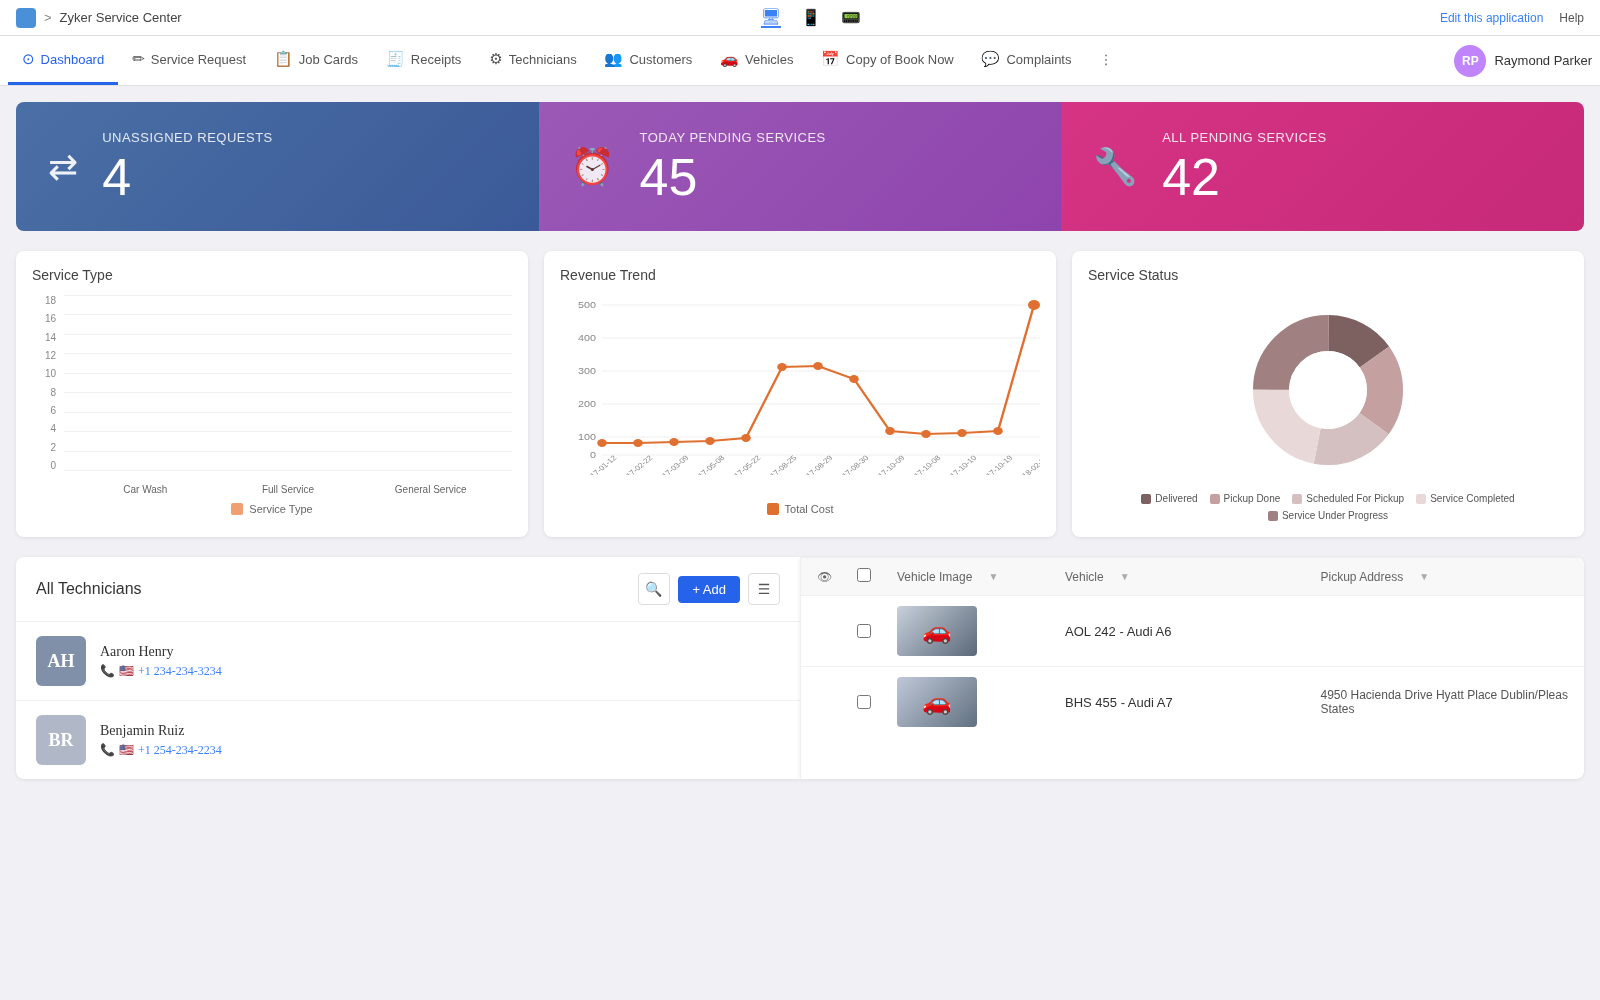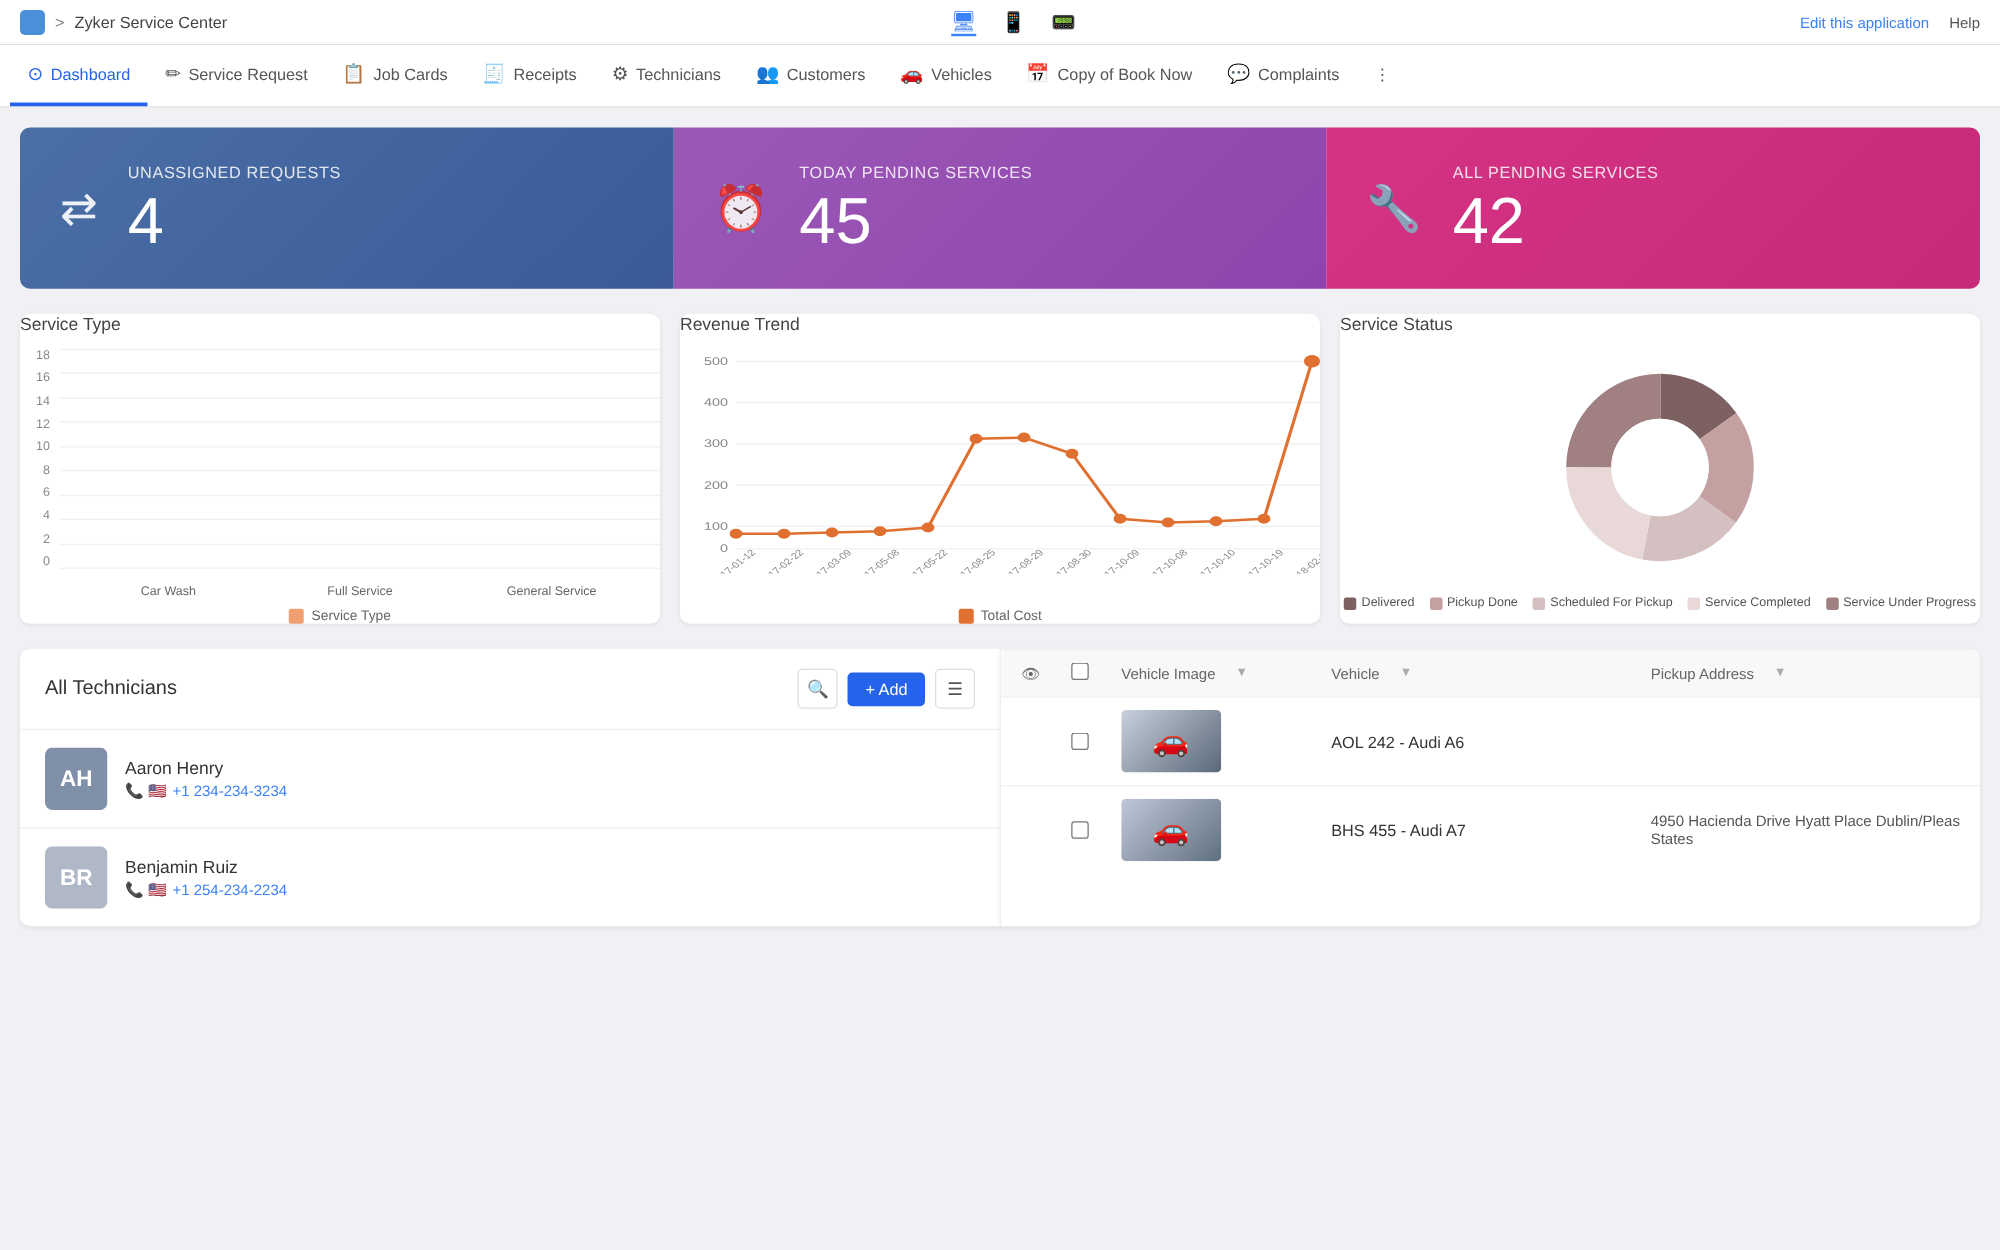--- a/index.html
+++ b/index.html
@@ -70,20 +70,21 @@
     .stat-icon { font-size: 36px; opacity: 0.9; }
     .stat-info { }
     .stat-label { font-size: 13px; opacity: 0.85; text-transform: uppercase; letter-spacing: 0.5px; margin-bottom: 6px; }
     .stat-number { font-size: 52px; font-weight: 300; line-height: 1; }
 
     
     .charts-row { display: grid; grid-template-columns: 1fr 1fr 1fr; gap: 16px; margin-bottom: 20px; }
     .chart-card {
       background: #fff;
       border-radius: 8px;
+      padding: 16px;
       box-shadow: 0 1px 4px rgba(0,0,0,0.08);
     }
     .chart-title { font-size: 14px; color: #444; margin-bottom: 12px; font-weight: 500; }
     .y-axis { position: absolute; left: 0; top: 0; bottom: 40px; display: flex; flex-direction: column-reverse; justify-content: space-between; font-size: 10px; color: #888; width: 24px; text-align: right; }
     .chart-legend { display: flex; align-items: center; gap: 6px; font-size: 11px; color: #666; justify-content: center; margin-top: 8px; }
     .legend-dot { width: 12px; height: 12px; border-radius: 2px; }
     .donut-legend { display: flex; flex-wrap: wrap; gap: 6px 12px; justify-content: center; font-size: 10px; color: #555; margin-top: 8px; }
     .legend-item { display: flex; align-items: center; gap: 4px; }
     .legend-sq { width: 10px; height: 10px; border-radius: 2px; }
 
@@ -130,20 +131,21 @@
       display: flex; align-items: center; gap: 4px;
     }
 
     .tech-list { }
     .tech-item {
       display: flex;
       align-items: center;
       gap: 14px;
       padding: 14px 20px;
       border-top: 1px solid #f0f0f0;
+      font-family: Liberation Serif, serif;
     }
     .tech-avatar {
       width: 50px; height: 50px;
       border-radius: 6px;
       background: #ddd;
       overflow: hidden;
       flex-shrink: 0;
     }
     .tech-avatar-placeholder {
       width: 100%; height: 100%;
@@ -242,20 +244,28 @@
   <div class="nav-item">
     <span class="nav-icon">📅</span>
     <span>Copy of Book Now</span>
   </div>
   <div class="nav-item">
     <span class="nav-icon">💬</span>
     <span>Complaints</span>
   </div>
   <div class="nav-item">
     <span>⋮</span>
+  </div>
+  <div class="nav-right">
+    <div class="avatar-wrap">
+      <div class="avatar">
+        <span>RP</span>
+      </div>
+      <span style="font-size:13px; color:#333;">Raymond Parker</span>
+    </div>
   </div>
 </div>
 
 <div class="main">
 
   <div class="stat-cards">
     <div class="stat-card">
       <div class="stat-icon">⇄</div>
       <div class="stat-info">
         <div class="stat-label">UNASSIGNED REQUESTS</div>

